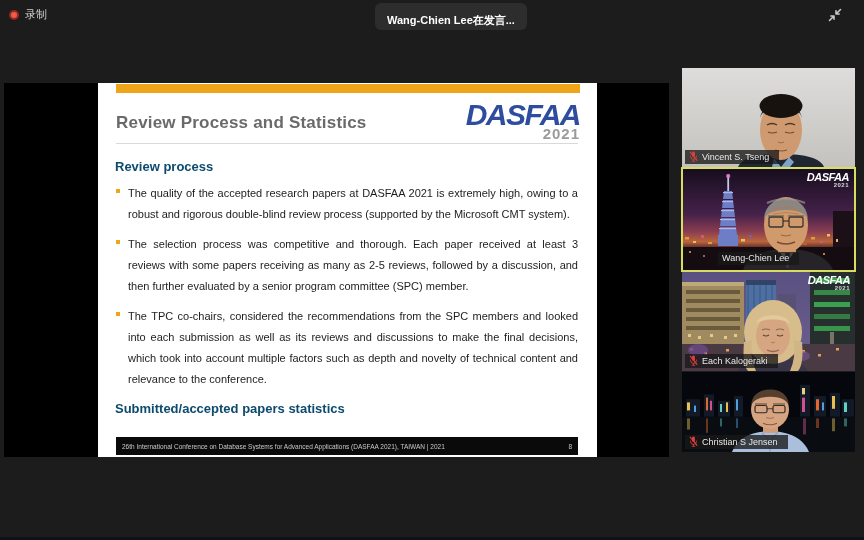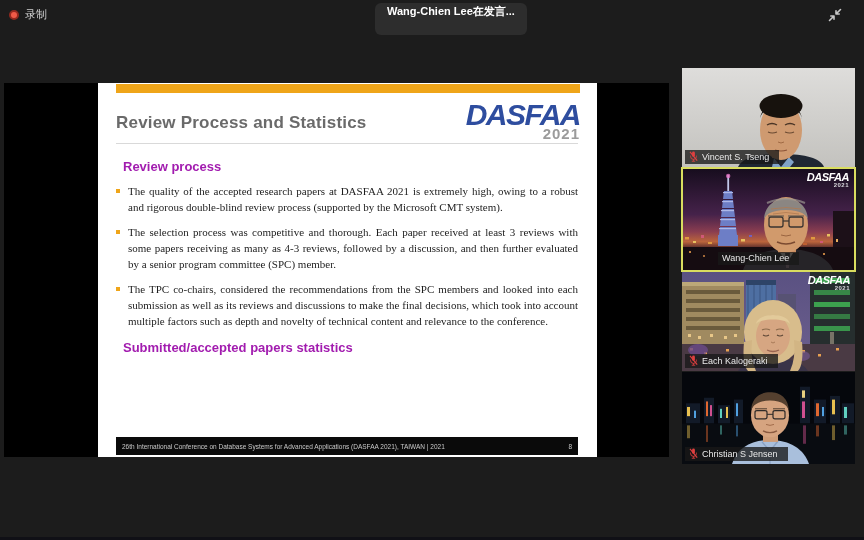--- a/index.html
+++ b/index.html
@@ -7,51 +7,51 @@
   body {
     position:relative; overflow:hidden;
     background:#1c1c1c;
     font-family:"Liberation Sans","DejaVu Sans",sans-serif;
   }
   
   .record-indicator{ position:absolute; left:9px; top:7px; display:flex; align-items:center; gap:6px; }
   .record-dot{ width:10px; height:10px; border-radius:50%; background:#f05a48; border:2px solid #93291f; }
   .record-label{ font-size:11px; color:#cfcfcf; }
   .speaking-toast{
-    position:absolute; left:375px; top:3px; height:27px; padding:16px 12px;
-    background:#2d2d2d; border-radius:6px; display:flex; align-items:flex-end;
+    position:absolute; left:375px; top:3px; height:27px; padding:10px 12px;
+    background:#2d2d2d; border-radius:6px; display:flex; align-items:flex-start;
     color:#ffffff; font-size:11px; font-weight:bold; white-space:nowrap;
   }
   .fs-toggle{ position:absolute; right:20px; top:6px; width:18px; height:18px; cursor:pointer; }
   
   .share-area{ position:absolute; left:4px; top:83px; width:665px; height:374px; background:#000; }
   .slide{ position:absolute; left:94px; top:0; width:499px; height:374px; background:#ffffff; color:#1d1d1d; }
   .accent-bar{ position:absolute; top:1px; left:18px; right:17px; height:9px; background:#EFA519; }
   .slide-header{ display:flex; justify-content:space-between; align-items:flex-start; margin:17px 17px 0 18px; }
   .slide-title{ font-size:17px; font-weight:bold; color:#6a6a6a; margin-top:13px; letter-spacing:.2px; }
   .logo-block{ text-align:right; line-height:1; }
   .logo-main{ font-size:30px; font-weight:800; font-style:italic; color:#2E4D9F; letter-spacing:-1.5px; }
   .logo-year{ font-size:15px; font-weight:bold; color:#9b9b9b; letter-spacing:1px; margin-top:-4px; }
   .divider{ border:none; border-top:1.5px solid #d9d9d9; margin:2px 19px 0 18px; }
-  .sec-heading{ font-size:13px; font-weight:bold; color:#a21caf; margin:15px 18px 9px 25px; }
+  .sec-heading{ font-size:13px; font-weight:bold; color:#0c4a6e; margin:15px 18px 9px 17px; }
   .sec-heading.second{ margin-top:11px; margin-bottom:8px; }
   .bullet{ display:flex; margin:0 19px 9px 18px; }
   .bullet .marker{ flex:0 0 4px; width:4px; height:4px; background:#EFA519; margin:6px 8px 0 0; }
-  .bullet .btext{ font-size:11px; line-height:16px; text-align:justify;font-family:Liberation Serif, serif; }
+  .bullet .btext{ font-size:11px; line-height:21px; text-align:justify; }
   .slide-footer{
     position:absolute; left:18px; right:19px; bottom:2px; height:18px; background:#0a0a0a;
     color:#c9c9c9; font-size:6.5px; display:flex; justify-content:space-between; align-items:center; padding:0 6px;
   }
   
   .tile{ position:absolute; left:682px; width:173px; background:#111; overflow:hidden; cursor:pointer; }
   .tile svg{ display:block; width:100%; height:100%; }
   .tile-1{ top:68px;  height:99px; }
   .tile-2{ top:167px; height:105px; left:681px; width:175px; border:2px solid #d9dd5f; }
   .tile-3{ top:272px; height:99px; }
-  .tile-4{ top:372px; height:92px; }
+  .tile-4{ top:372px; height:80px; }
   .name-tag{
     position:absolute; left:3px; bottom:3px; display:flex; align-items:center; gap:4px;
     background:rgba(24,24,24,.78); color:#e8e8e8; font-size:9px; padding:1px 10px 2px 4px;
   }
   .tile-2 .name-tag{ bottom:5px;margin-left:32px; }
   .tile-logo{ position:absolute; top:3px; right:5px; text-align:right; line-height:1; color:#fff; }
   .tile-logo .tl-main{ font-size:11px; font-weight:800; font-style:italic; letter-spacing:-.5px; }
   .tile-logo .tl-year{ font-size:6px; font-weight:bold; color:#d8d8dc; letter-spacing:.5px; margin-top:-1px; }
   .mic-muted{ width:9px; height:11px; flex:0 0 9px; }
   .screen-bottom-edge{ position:absolute; left:0; bottom:0; width:864px; height:3px; background:#101016; }
@@ -90,21 +90,21 @@
     <hr class="divider">
 
     <div class="sec-heading">Review process</div>
 
     <div class="bullet">
       <span class="marker"></span>
       <span class="btext">The quality of the accepted research papers at DASFAA 2021 is extremely high, owing to a robust and rigorous double-blind review process (supported by the Microsoft CMT system).</span>
     </div>
     <div class="bullet">
       <span class="marker"></span>
-      <span class="btext">The selection process was competitive and thorough. Each paper received at least 3 reviews with some papers receiving as many as 4-3 reviews, followed by a discussion, and then further evaluated by a senior program committee (SPC) member.</span>
+      <span class="btext">The selection process was competitive and thorough. Each paper received at least 3 reviews with some papers receiving as many as 2-5 reviews, followed by a discussion, and then further evaluated by a senior program committee (SPC) member.</span>
     </div>
     <div class="bullet">
       <span class="marker"></span>
       <span class="btext">The TPC co-chairs, considered the recommendations from the SPC members and looked into each submission as well as its reviews and discussions to make the final decisions, which took into account multiple factors such as depth and novelty of technical content and relevance to the conference.</span>
     </div>
 
     <div class="sec-heading second">Submitted/accepted papers statistics</div>
 
 
     <div class="slide-footer">

